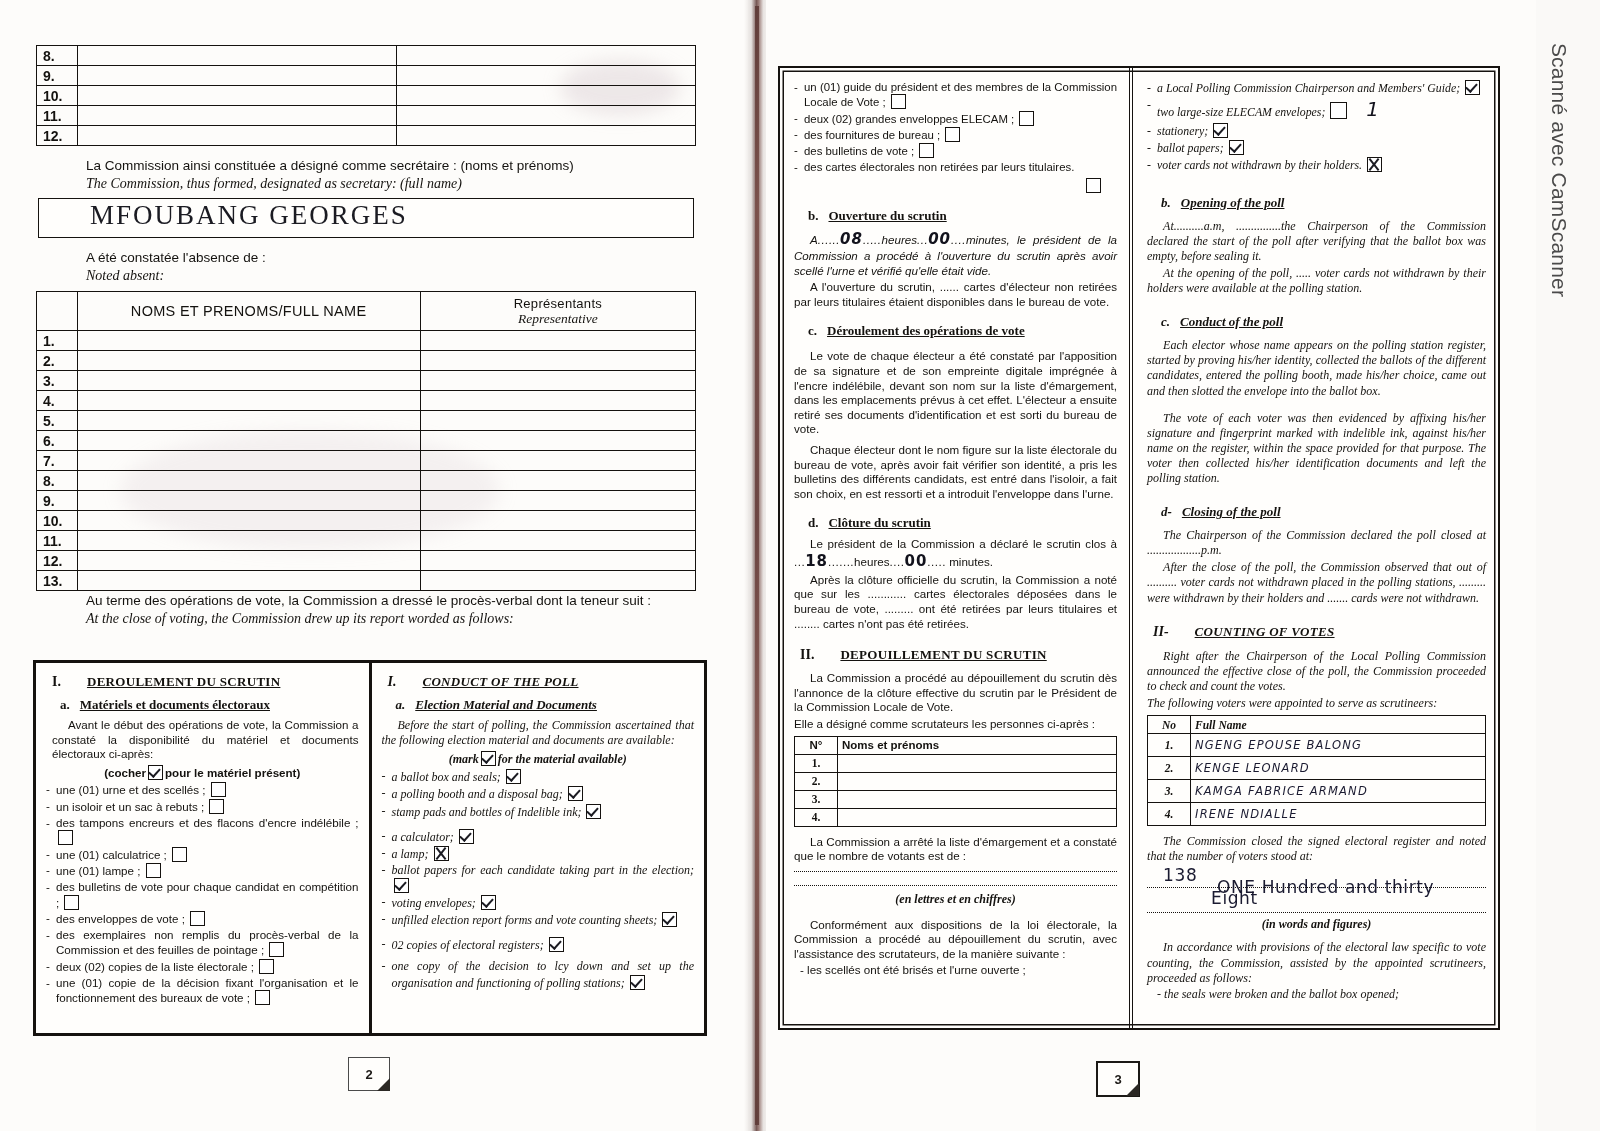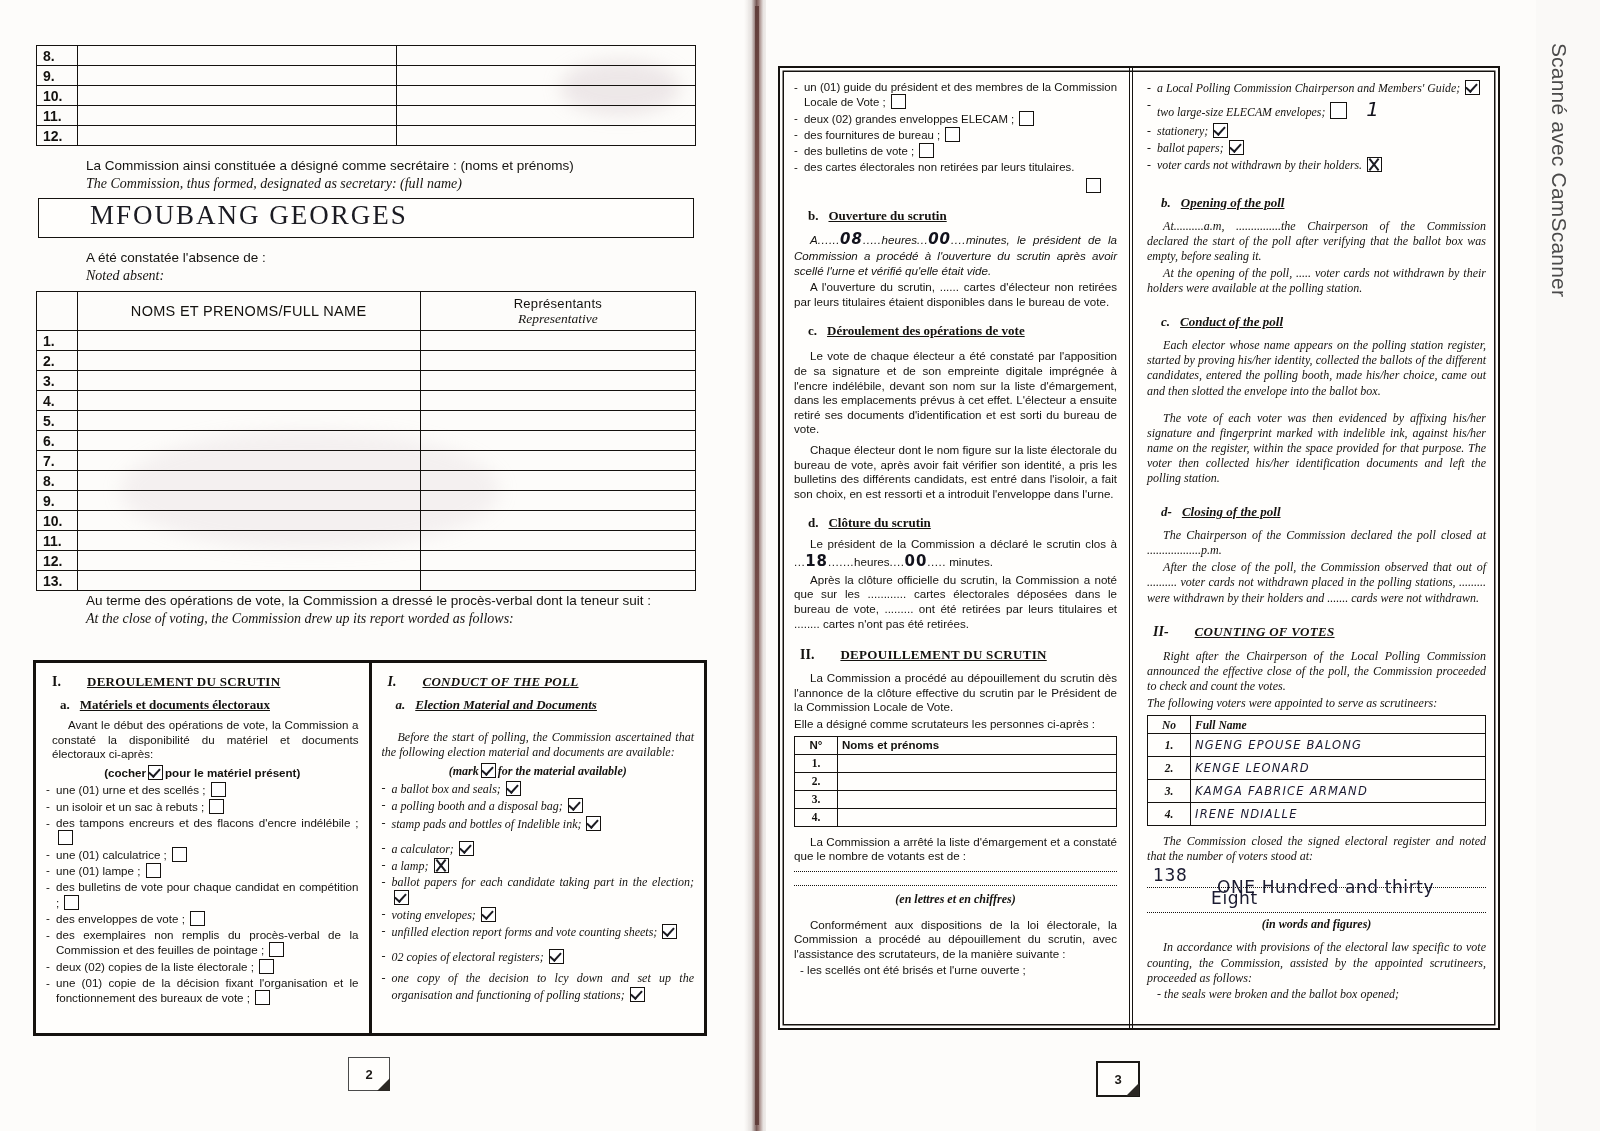--- a/index.html
+++ b/index.html
@@ -367,21 +367,21 @@
 
         <div class="col col-en">
           <div class="sec-head en">
             <span class="sec-num">I.</span>
             <span class="sec-title">CONDUCT OF THE POLL</span>
           </div>
           <div class="sub-head en">
             <span class="sub-letter">a.</span>
             <span class="sub-title">Election Material and Documents</span>
           </div>
-          <div class="body-en indent" style="margin-top:17px;">Before the start of polling, the Commission ascertained that the following election material and documents are available:</div>
+          <div class="body-en indent" style="margin-top:5px;">Before the start of polling, the Commission ascertained that the following election material and documents are available:</div>
           <div class="body-en center" style="margin:3px 0 2px 0; font-weight:bold;">
             <span>(mark</span><span class="cb tick"></span><span>for the material available)</span>
           </div>
           <ul class="items body-en">
             <li><span>a ballot box and seals;</span> <span class="cb tick"></span></li>
             <li><span>a polling booth and a disposal bag;</span> <span class="cb tick"></span></li>
             <li><span>stamp pads and bottles of Indelible ink;</span> <span class="cb tick"></span></li>
             <li style="margin-top:9px;"><span>a calculator;</span> <span class="cb tick"></span></li>
             <li><span>a lamp;</span> <span class="cb cross"></span></li>
             <li><span>ballot papers for each candidate taking part in the election;</span> <span class="cb tick"></span></li>
@@ -537,21 +537,21 @@
               </tr>
           <tr>
                 <td class="n">4.</td>
                 <td class="hw-name">IRENE   NDIALLE</td>
               </tr>
         </tbody>
           </table>
 
         <div class="body-en indent" style="margin-top:8px;">The Commission closed the signed electoral register and noted that the number of voters stood at:</div>
         <div style="margin-top:1px; border-bottom:1.5px dotted #15120f; position:relative; height:22px;">
-          <span class="hw-count" style="position:absolute; left:6px; top:0;">138</span>
+          <span class="hw-count" style="position:absolute; left:16px; top:0;">138</span>
           <span class="hw-count" style="position:absolute; left:70px; top:12px;">ONE  Hundred  and  thirty</span>
         </div>
         <div style="margin-top:4px; border-bottom:1.5px dotted #15120f; position:relative; height:20px;">
           <span class="hw-count" style="position:absolute; left:64px; top:-4px;">Eight</span>
         </div>
         <div class="body-en center" style="margin-top:4px; font-weight:bold;">(in words and figures)</div>
         <div class="body-en indent" style="margin-top:8px;">In accordance with provisions of the electoral law specific to vote counting, the Commission, assisted by the appointed scrutineers, proceeded as follows:</div>
         <div class="body-en" style="margin-top:1px; padding-left:10px;">- the seals were broken and the ballot box opened;</div>
       </div>
     </div>

